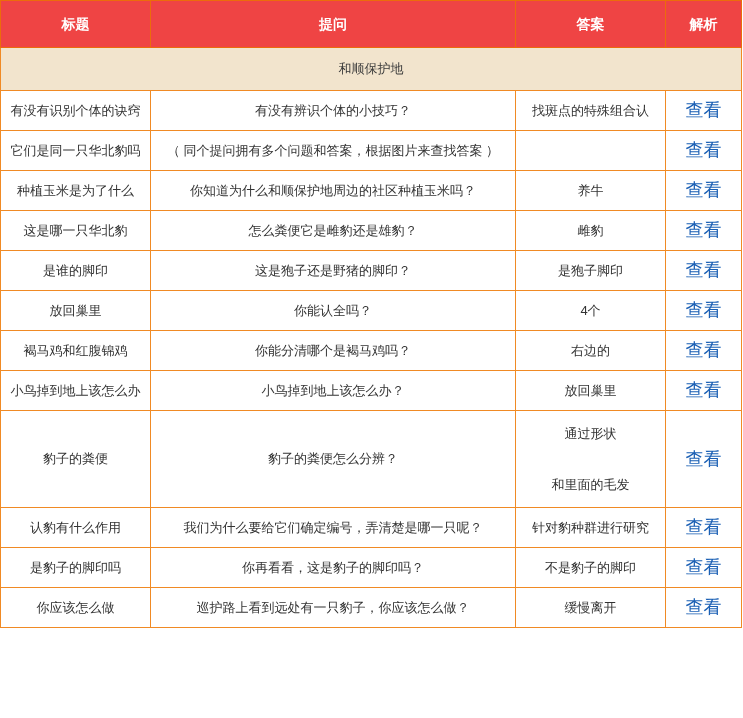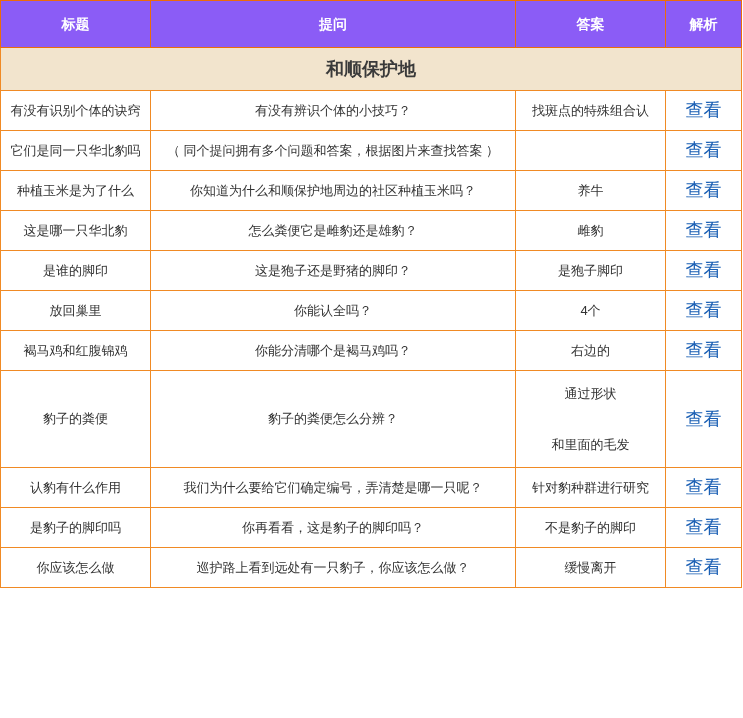--- a/index.html
+++ b/index.html
@@ -35,34 +35,34 @@
     border: 1px solid #f08a24;
     padding: 6px 6px;
     font-size: 13px;
     color: #333333;
     text-align: center;
     vertical-align: middle;
     line-height: 1.5;
     word-break: break-all;
   }
   table.qa-table thead th {
-    background: #8b5cf6;
+    background: #ef4444;
     color: #ffffff;
     font-weight: bold;
     font-size: 14px;
     height: 34px;
     border: 1px solid #ec6c0b;
     padding: 6px 4px;
   }
   tr.section-row td {
     background: #f2e4cd;
     color: #3a3a3a;
-    font-size: 18px;
+    font-size: 13px;
     height: 30px;
-    font-weight: bold;
+    font-weight: normal;
     border-left: 1px solid #f08a24;
     border-right: 1px solid #f08a24;
   }
   td.cell-title { color: #3a3a3a; }
   td.cell-question { color: #3a3a3a; }
   td.cell-answer { color: #3a3a3a; }
   td.cell-action { padding: 6px 2px; }
   .view-link {
     color: #1a5fb4;
     text-decoration: none;
@@ -139,20 +139,26 @@
         <td class="cell-action"><a class="view-link">查看</a></td>
       </tr>
 
       <tr>
         <td class="cell-title">褐马鸡和红腹锦鸡</td>
         <td class="cell-question">你能分清哪个是褐马鸡吗？</td>
         <td class="cell-answer">右边的</td>
         <td class="cell-action"><a class="view-link">查看</a></td>
       </tr>
 
+      <tr>
+        <td class="cell-title">小鸟掉到地上该怎么办</td>
+        <td class="cell-question">小鸟掉到地上该怎么办？</td>
+        <td class="cell-answer">放回巢里</td>
+        <td class="cell-action"><a class="view-link">查看</a></td>
+      </tr>
 
       <tr>
         <td class="cell-title tall">豹子的粪便</td>
         <td class="cell-question tall">豹子的粪便怎么分辨？</td>
         <td class="cell-answer tall answer-multiline">
           <span>通过形状</span>
           <span>和里面的毛发</span>
         </td>
         <td class="cell-action tall"><a class="view-link">查看</a></td>
       </tr>

